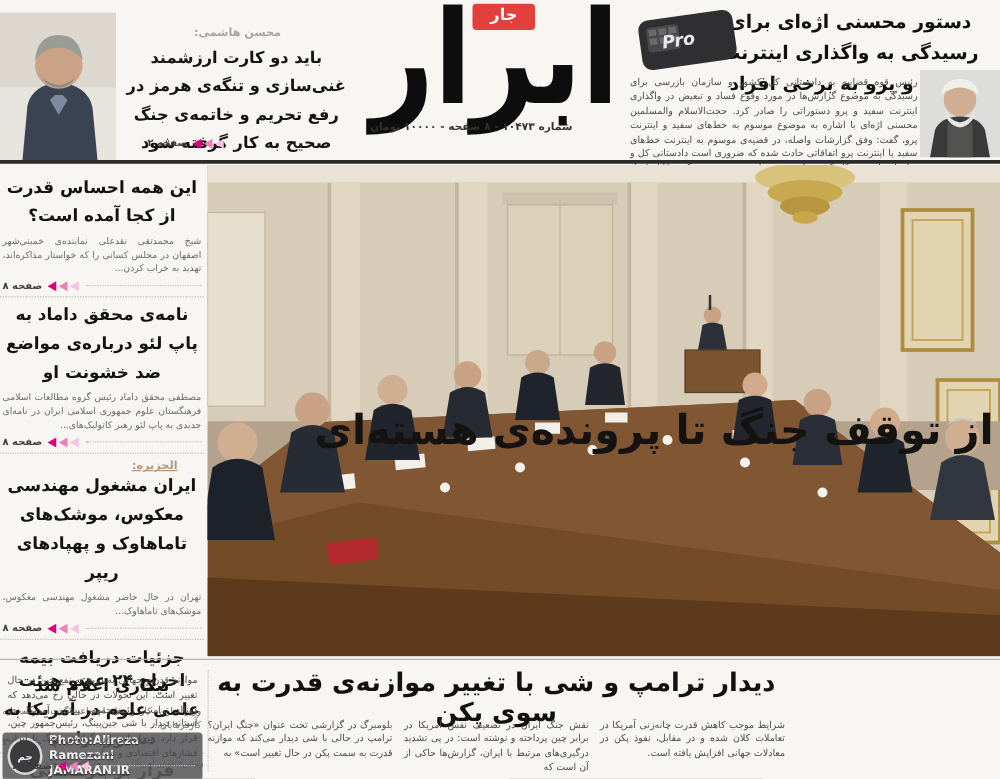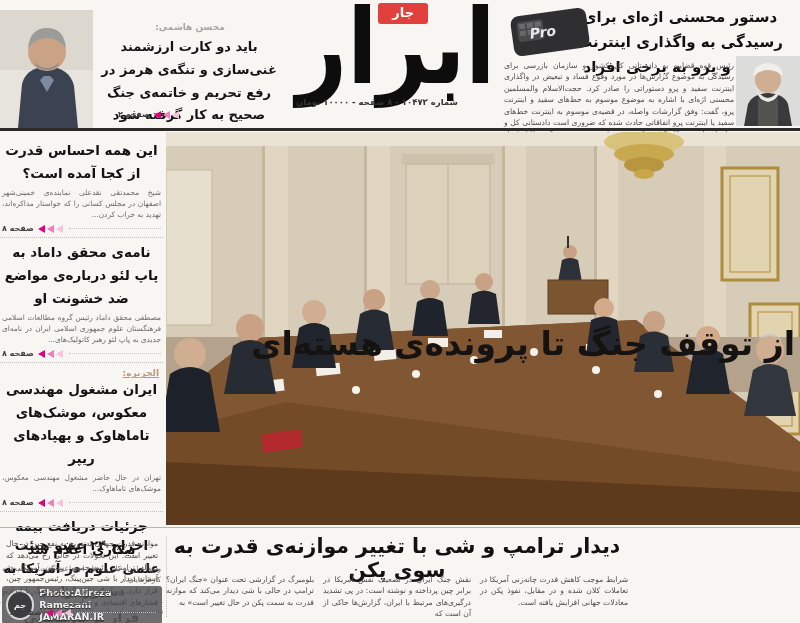--- a/index.html
+++ b/index.html
@@ -29,21 +29,21 @@
   .tr { position:absolute; right:0; top:0; width:298px; height:128px; }
   .tr-head { position:absolute; right:2px; top:5px; width:236px; font-size:15px; font-weight:bold; line-height:1.65; text-align:center; color:#101010; }
   .tr-device { position:absolute; left:2px; top:4px; width:92px; height:56px; }
   .tr-body { position:absolute; right:66px; left:2px; top:60px; font-size:7.6px; line-height:1.5; color:#4b4a48; text-align:justify; direction:rtl; }
   .tr-cleric { position:absolute; right:0; top:56px; width:64px; height:70px; }
 
   
   .sidebar { position:absolute; right:637px; left:0; top:136px; width:163px; }
   .sb-item { padding:3px 2px 4px; border-bottom:1px dotted #c2beb8; }
   .sb-item:last-child { border-bottom:none; }
-  .sb-kicker { font-size:9px; color:#bd9877; font-weight:bold; margin:2px 2px 0;text-decoration:underline; }
+  .sb-kicker { font-size:9px; color:#bd9877; font-weight:bold; margin:2px 19px 0;text-decoration:underline; }
   .sb-head { font-size:13.5px; font-weight:bold; line-height:1.7; text-align:center; color:#131313; }
   .sb-sub { font-size:7.4px; color:#6b6a67; line-height:1.5; text-align:justify; margin-top:2px; }
 
   
   .tag { direction:ltr; display:flex; align-items:center; gap:2px; margin-top:4px; }
   .tag-text { font-size:8px; font-weight:bold; color:#3f3e3c; white-space:nowrap; direction:rtl; margin-right:2px; }
   .chev { width:0; height:0; border-top:4.5px solid transparent; border-bottom:4.5px solid transparent; border-right:7px solid #e0007f; }
   .chev.c2 { border-right-color:#ef7fb8; }
   .chev.c3 { border-right-color:#f7c3dc; }
   .tag-line { flex:1; border-top:1px dotted #c9c5bf; margin-left:4px; }

